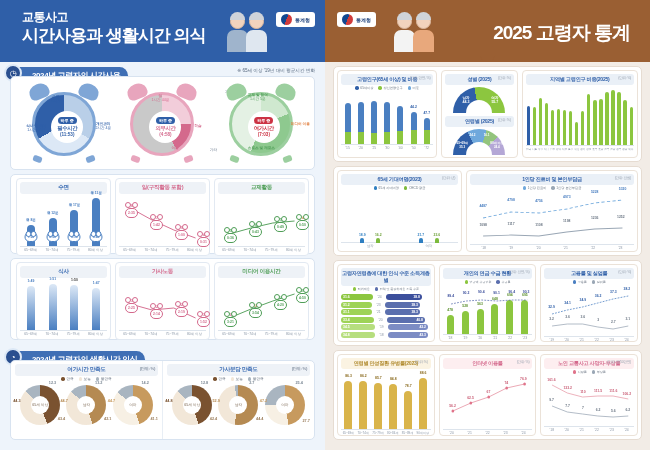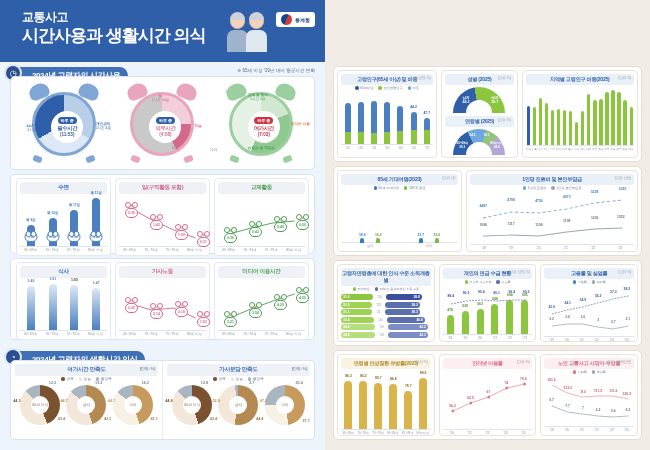--- a/index.html
+++ b/index.html
@@ -492,20 +492,42 @@
             <span class="dv" style="left:-5px;top:14px;color:#c79a5e;">47.2</span>
             <span class="dv" style="right:-5px;bottom:2px;color:#9b7d5b;">27.7</span>
             <span class="dv" style="right:2px;top:-4px;color:#7a8794;">25.4</span>
           </div>
         </div>
       </div>
     </div>
   </div>
 
   <div class="right">
+    <div class="rhead">
+      <div class="kostat" style="left:12px; right:auto;">
+        <div class="tg"></div>
+        <div class="kl">통계청</div>
+      </div>
+      <div class="oldies" style="left:72px; right:auto;">
+        <div class="fig m">
+          <div class="head">
+              <div class="hair"></div>
+            </div>
+            <div class="body" style="background:#f3f3f3;"></div>
+          </div>
+        <div class="fig f">
+          <div class="head">
+              <div class="hair"></div>
+            </div>
+            <div class="body" style="background:#e8a87c;"></div>
+          </div>
+      </div>
+      <div class="t">2025 고령자 통계</div>
+      <div class="notch"></div>
+    </div>
 
     <div class="rbody">
 
       <div class="rrow" style="height:96px;">
         <div class="rcard" style="flex:1.15;">
           <div class="rtitle">
             <span>고령인구(65세 이상) 및 비중</span>
             <span class="u">(단위: 만명, %)</span></div>
           <div class="legend" style="font-size:3.2px;">
             <span class="lg">

